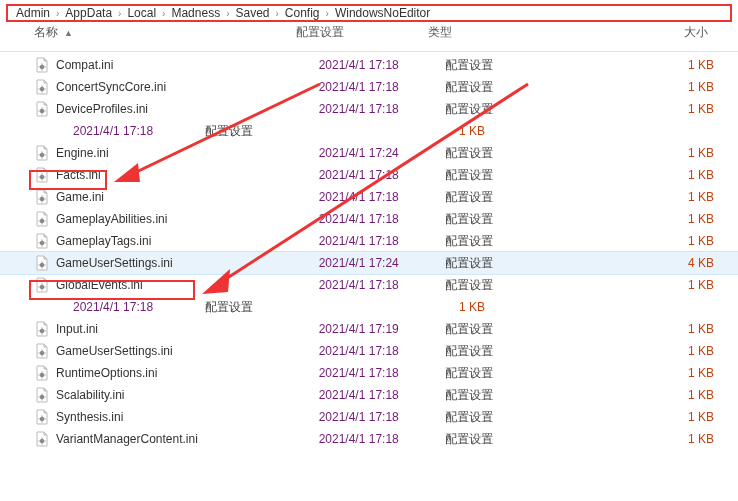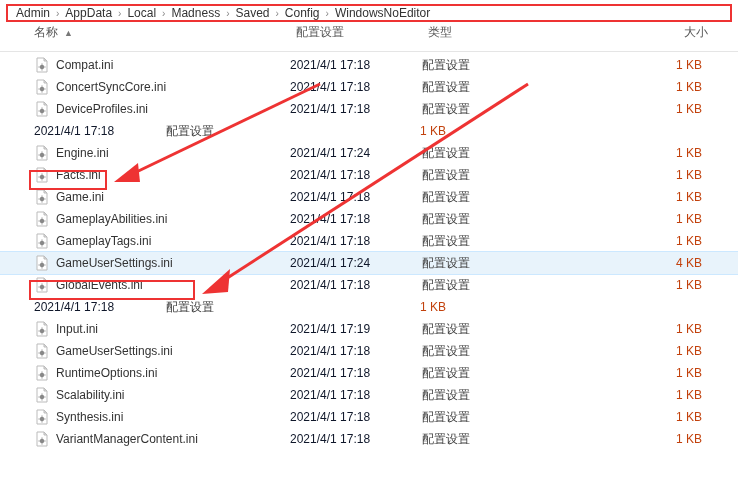--- a/index.html
+++ b/index.html
@@ -58,21 +58,21 @@
   }
   .row .icon {
     width: 16px; height: 16px;
     margin-right: 6px;
     flex: 0 0 16px;
     display: inline-flex;
     align-items: center;
     justify-content: center;
   }
   .row .name-cell { width: 256px; display:flex; align-items:center; }
-  .row .date-cell { width: 132px; color:#0f172a;}
+  .row .date-cell { width: 132px; color:#701a75;margin-left:39px;}
   .row .type-cell { width: 174px; color:#404040;}
   .row .size-cell { width: 130px; text-align: right; color:#c2410c; padding-right: 24px;}
   .file-icon svg { width:16px; height:16px; display:block; }
   .gear { fill:#888; }
   .page { fill:#fff; stroke:#bbb; stroke-width:1;}
   .fold { fill:#ddd; stroke:#bbb; stroke-width:1;}
   .hl-box {
     position: absolute;
     border: 2px solid #e33;
     pointer-events: none;

